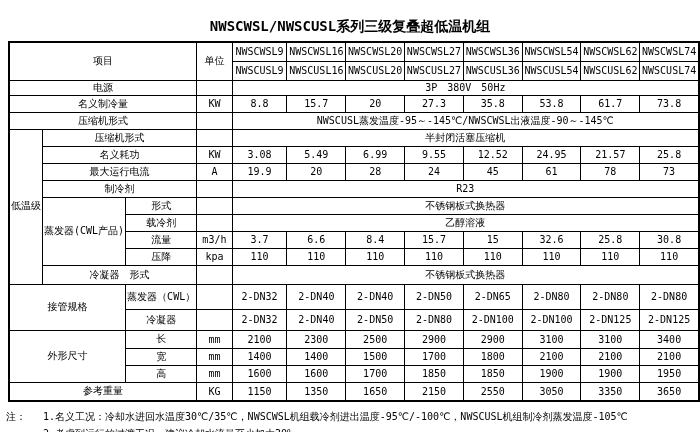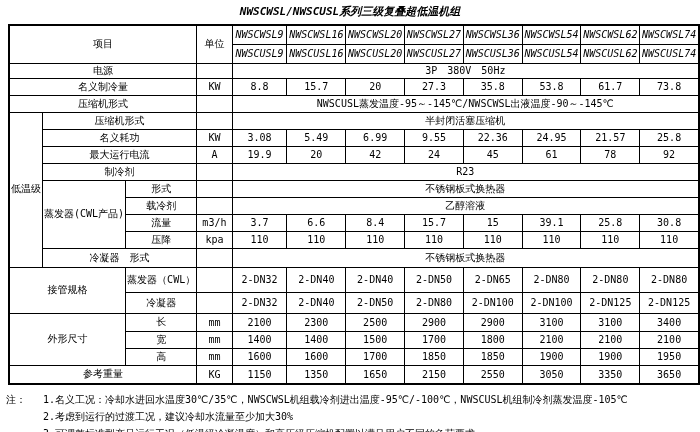--- a/index.html
+++ b/index.html
@@ -2,35 +2,34 @@
 <html><head>
 <meta charset="utf-8">
 <style>
   html,body{margin:0;padding:0;}
   body{
     width:700px;height:432px;background:#ffffff;color:#000;
     font-family:"DejaVu Sans Mono","DejaVu Sans",sans-serif;
     overflow:hidden;
   }
   .page-title{
-    text-align:center;font-weight:bold;font-size:11px;
-    padding-top:4px;margin-bottom:5px;
+    text-align:center;font-weight:bold;font-size:14px;
+    padding-top:18px;margin-bottom:5px;
     font-family:"DejaVu Sans Mono","DejaVu Sans",sans-serif;
-    font-style:italic;
   }
   table.spec{
     border-collapse:collapse;table-layout:fixed;
     margin-left:8px;border:2px solid #000;
   }
   table.spec td{
     border:1px solid #000;text-align:center;vertical-align:middle;
     font-size:10px;padding:0 1px;overflow:hidden;white-space:nowrap;
   }
   td.wrap{white-space:normal;word-break:break-all;line-height:1.15;}
-  td.model-h{font-size:8.5px;font-style:italic;}
+  td.model-h{font-size:8.5px;}
   td.small{font-size:8.5px;}
   td.vert{font-size:9px;line-height:1.25;padding:0;}
   tr.r19{height:19px} tr.r15{height:15px} tr.r17{height:17px}
   tr.r25{height:25px} tr.r21{height:21px} tr.r18{height:18px}
   .notes{margin:6px 0 0 6px;font-size:10px;line-height:17px;}
   .note-line{white-space:nowrap;}
   .note-prefix{display:inline-block;width:37px;}
   .note-indent{padding-left:37px;}
 </style>
 </head>
@@ -110,37 +109,37 @@
     <td colspan="8">半封闭活塞压缩机</td>
   </tr>
 
   <tr class="r17">
     <td colspan="2">名义耗功</td>
     <td>KW</td>
     <td>3.08</td>
     <td>5.49</td>
     <td>6.99</td>
     <td>9.55</td>
-    <td>22.36</td>
+    <td>12.52</td>
     <td>24.95</td>
     <td>21.57</td>
     <td>25.8</td>
   </tr>
 
   <tr class="r17">
     <td colspan="2">最大运行电流</td>
     <td>A</td>
     <td>19.9</td>
     <td>20</td>
-    <td>42</td>
+    <td>28</td>
     <td>24</td>
     <td>45</td>
     <td>61</td>
     <td>78</td>
-    <td>92</td>
+    <td>73</td>
   </tr>
 
   <tr class="r17">
     <td colspan="2">制冷剂</td>
     <td></td>
     <td colspan="8">R23</td>
   </tr>
 
   <tr class="r17">
     <td rowspan="4" class="wrap small">蒸发器(CWL产品)</td>
@@ -156,21 +155,21 @@
   </tr>
 
   <tr class="r17">
     <td>流量</td>
     <td>m3/h</td>
     <td>3.7</td>
     <td>6.6</td>
     <td>8.4</td>
     <td>15.7</td>
     <td>15</td>
-    <td>39.1</td>
+    <td>32.6</td>
     <td>25.8</td>
     <td>30.8</td>
   </tr>
 
   <tr class="r17">
     <td>压降</td>
     <td>kpa</td>
     <td>110</td>
     <td>110</td>
     <td>110</td>

